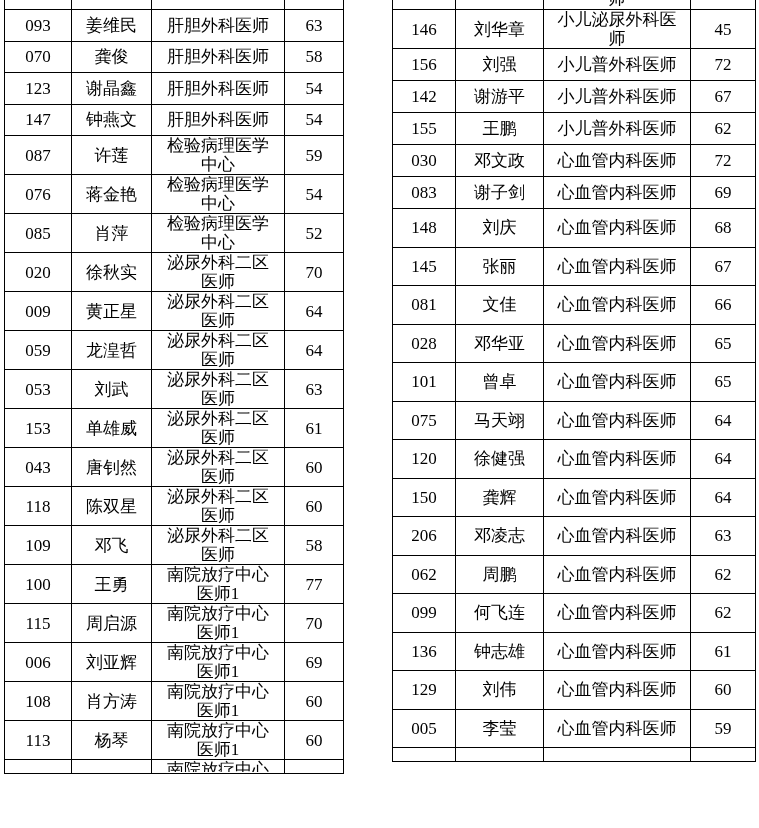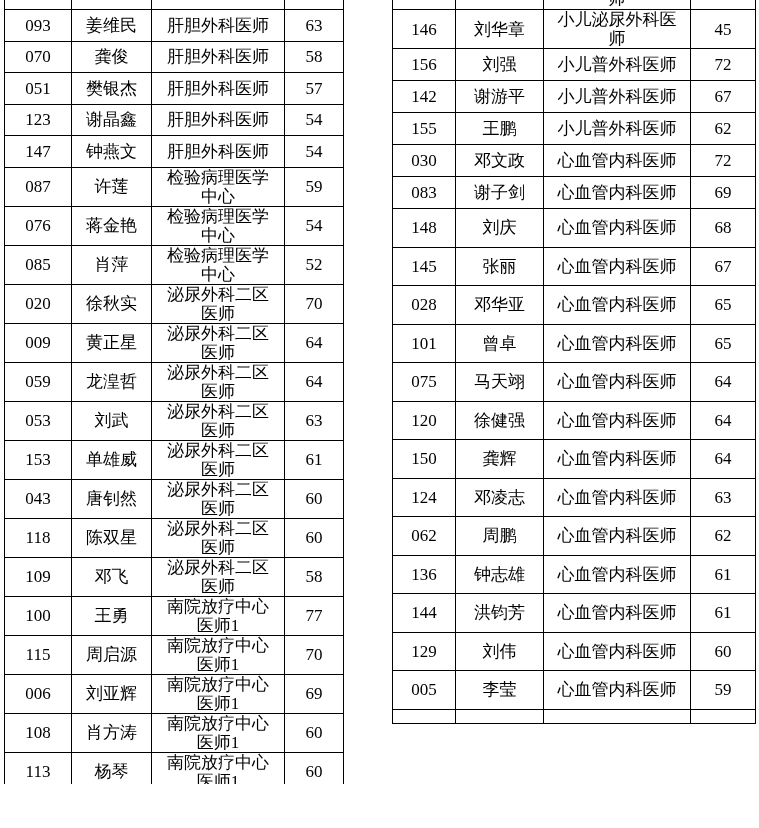--- a/index.html
+++ b/index.html
@@ -85,26 +85,20 @@
           <td>肝胆外科医师</td>
           <td>63</td>
         </tr>
         <tr class="data-row">
           <td>070</td>
           <td>龚俊</td>
           <td>肝胆外科医师</td>
           <td>58</td>
         </tr>
         <tr class="data-row">
-          <td>051</td>
-          <td>樊银杰</td>
-          <td>肝胆外科医师</td>
-          <td>57</td>
-        </tr>
-        <tr class="data-row">
           <td>123</td>
           <td>谢晶鑫</td>
           <td>肝胆外科医师</td>
           <td>54</td>
         </tr>
         <tr class="data-row">
           <td>147</td>
           <td>钟燕文</td>
           <td>肝胆外科医师</td>
           <td>54</td>
@@ -287,20 +281,26 @@
           <td>心血管内科医师</td>
           <td>68</td>
         </tr>
         <tr class="data-row">
           <td>145</td>
           <td>张丽</td>
           <td>心血管内科医师</td>
           <td>67</td>
         </tr>
         <tr class="data-row">
+          <td>081</td>
+          <td>文佳</td>
+          <td>心血管内科医师</td>
+          <td>66</td>
+        </tr>
+        <tr class="data-row">
           <td>028</td>
           <td>邓华亚</td>
           <td>心血管内科医师</td>
           <td>65</td>
         </tr>
         <tr class="data-row">
           <td>101</td>
           <td>曾卓</td>
           <td>心血管内科医师</td>
           <td>65</td>
@@ -317,44 +317,44 @@
           <td>心血管内科医师</td>
           <td>64</td>
         </tr>
         <tr class="data-row">
           <td>150</td>
           <td>龚辉</td>
           <td>心血管内科医师</td>
           <td>64</td>
         </tr>
         <tr class="data-row">
-          <td>124</td>
+          <td>206</td>
           <td>邓凌志</td>
           <td>心血管内科医师</td>
           <td>63</td>
         </tr>
         <tr class="data-row">
           <td>062</td>
           <td>周鹏</td>
           <td>心血管内科医师</td>
           <td>62</td>
         </tr>
         <tr class="data-row">
+          <td>099</td>
+          <td>何飞连</td>
+          <td>心血管内科医师</td>
+          <td>62</td>
+        </tr>
+        <tr class="data-row">
           <td>136</td>
           <td>钟志雄</td>
           <td>心血管内科医师</td>
           <td>61</td>
         </tr>
         <tr class="data-row">
-          <td>144</td>
-          <td>洪钧芳</td>
-          <td>心血管内科医师</td>
-          <td>61</td>
-        </tr>
-        <tr class="data-row">
           <td>129</td>
           <td>刘伟</td>
           <td>心血管内科医师</td>
           <td>60</td>
         </tr>
         <tr class="data-row">
           <td>005</td>
           <td>李莹</td>
           <td>心血管内科医师</td>
           <td>59</td>

